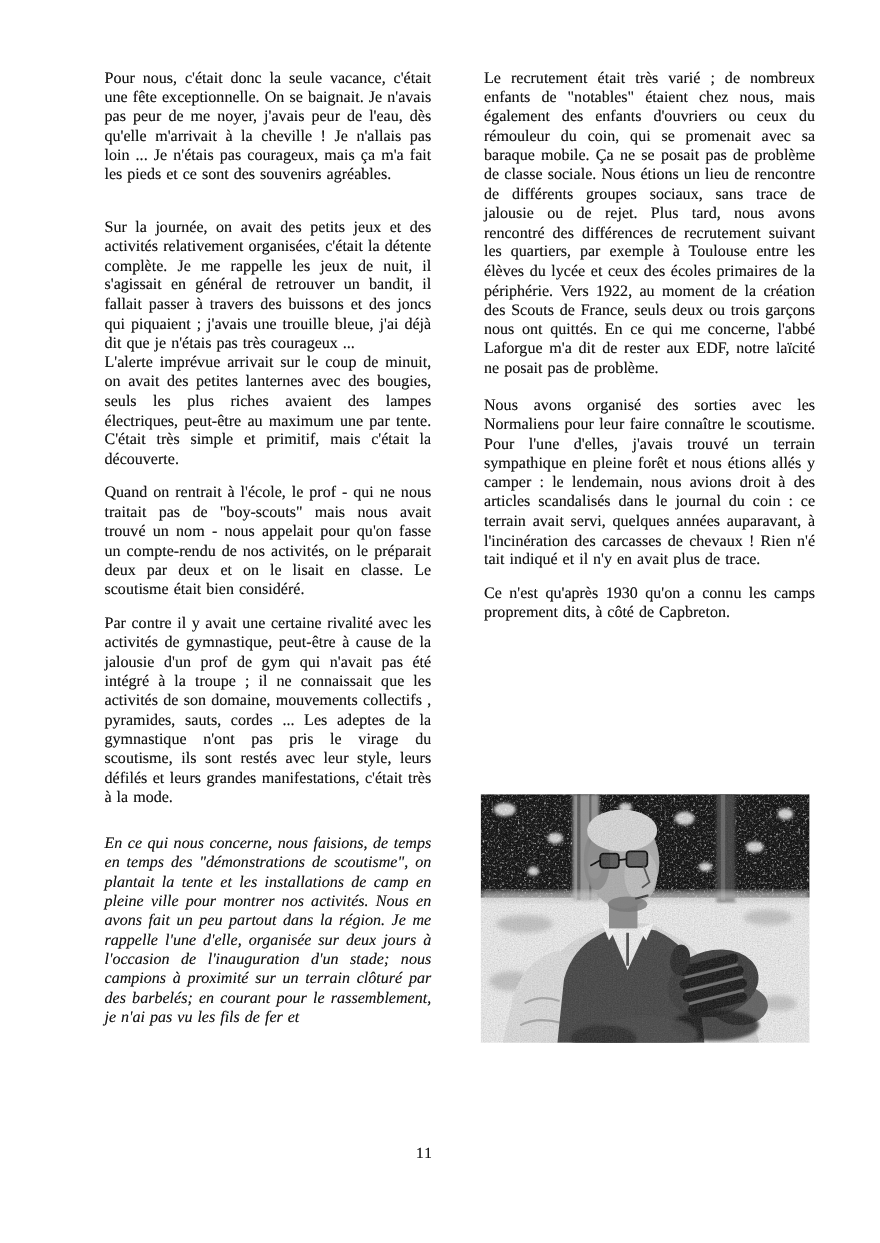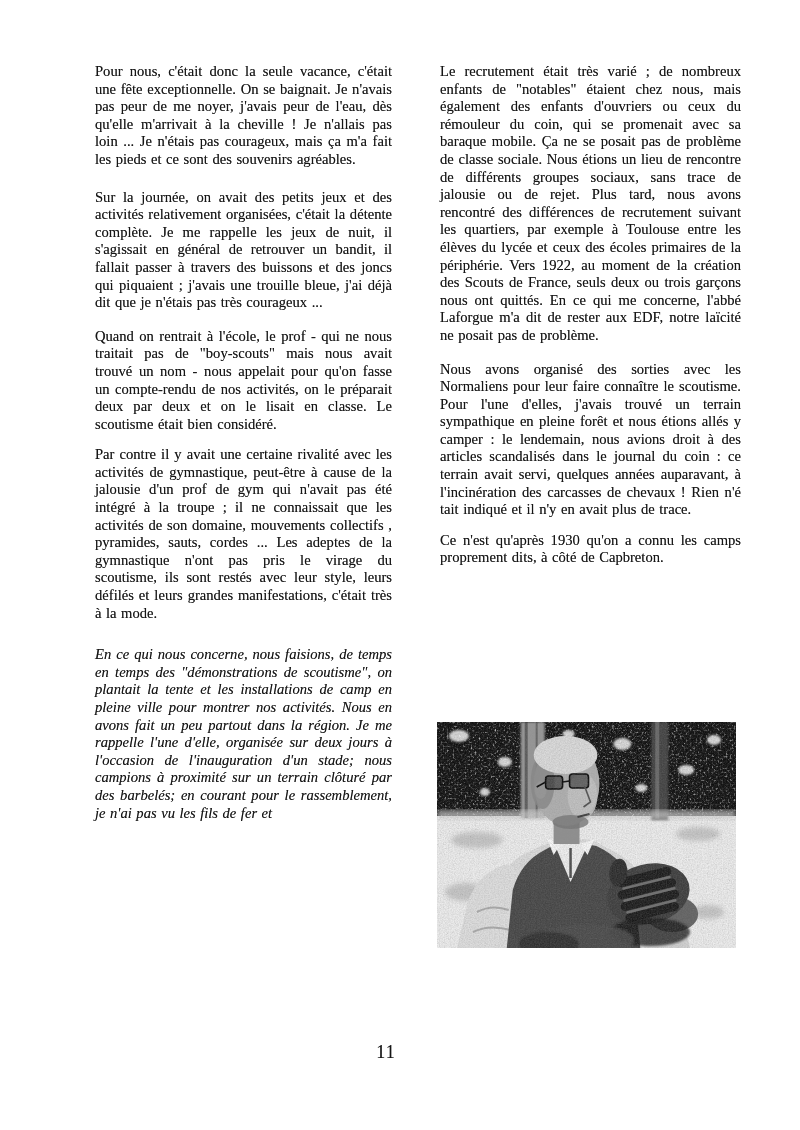--- a/index.html
+++ b/index.html
@@ -23,51 +23,52 @@
   .col-left  { left: 95px;  width: 297px; }
   .col-right { left: 440px; width: 301px; }
   .para {
     margin: 0 0 13px 0;
     font-size: 14.6px;
     line-height: 17.6px;
     text-align: justify;
     text-shadow: 0 0 0.6px rgba(20,20,20,0.55);
     word-spacing: 0.06em;
   }
-  .para.tight { margin-bottom: 16px; }
+  .para.tight { margin-bottom: 0; }
   .para.gap-large { margin-top: 24px; font-style: italic; }
   .photo {
     position: absolute;
     left: 437px;
     top: 722px;
     width: 299px;
     height: 226px;
     margin: 0;
     filter: grayscale(1) contrast(1.08) blur(0.3px);
   }
   .photo svg { display: block; width: 100%; height: 100%; }
   .page-number {
     position: absolute;
     left: 362px;
     top: 1042px;
     width: 48px;
     text-align: center;
-    font-size: 18px;
+    font-size: 14px;
     letter-spacing: 1px;
     text-shadow: 0 0 0.6px rgba(20,20,20,0.5);
   }
 </style>
 </head>
 <body>
 
 <div class="sheet">
 
   <div class="col col-left">
-    <p class="para tight" style="margin-bottom:20px">Pour nous, c'était donc la seule vacance, c'était une fête exceptionnelle. On se baignait. Je n'avais pas peur de me noyer, j'avais peur de l'eau, dès qu'elle m'arrivait à la cheville ! Je n'allais pas loin ... Je n'étais pas courageux, mais ça m'a fait les pieds et ce sont des souvenirs agréables.</p>
+    <p class="para tight" style="margin-bottom:30px">Pour nous, c'était donc la seule vacance, c'était une fête exceptionnelle. On se baignait. Je n'avais pas peur de me noyer, j'avais peur de l'eau, dès qu'elle m'arrivait à la cheville ! Je n'allais pas loin ... Je n'étais pas courageux, mais ça m'a fait les pieds et ce sont des souvenirs agréables.</p>
     <p class="para tight">Sur la journée, on avait des petits jeux et des activités relativement organisées, c'était la détente complète. Je me rappelle les jeux de nuit, il s'agissait en général de retrouver un bandit, il fallait passer à travers des buissons et des joncs qui piquaient ; j'avais une trouille bleue, j'ai déjà dit que je n'étais pas très courageux ...</p>
+    <p class="para">L'alerte imprévue arrivait sur le coup de minuit, on avait des petites lanternes avec des bougies, seuls les plus riches avaient des lampes électriques, peut-être au maximum une par tente. C'était très simple et primitif, mais c'était la découverte.</p>
     <p class="para">Quand on rentrait à l'école, le prof - qui ne nous traitait pas de "boy-scouts" mais nous avait trouvé un nom - nous appelait pour qu'on fasse un compte-rendu de nos activités, on le préparait deux par deux et on le lisait en classe. Le scoutisme était bien considéré.</p>
     <p class="para">Par contre il y avait une certaine rivalité avec les activités de gymnastique, peut-être à cause de la jalousie d'un prof de gym qui n'avait pas été intégré à la troupe ; il ne connaissait que les activités de son domaine, mouvements collectifs , pyramides, sauts, cordes ... Les adeptes de la gymnastique n'ont pas pris le virage du scoutisme, ils sont restés avec leur style, leurs défilés et leurs grandes manifestations, c'était très à la mode.</p>
     <p class="para gap-large">En ce qui nous concerne, nous faisions, de temps en temps des "démonstrations de scoutisme", on plantait la tente et les installations de camp en pleine ville pour montrer nos activités. Nous en avons fait un peu partout dans la région. Je me rappelle l'une d'elle, organisée sur deux jours à l'occasion de l'inauguration d'un stade; nous campions à proximité sur un terrain clôturé par des barbelés; en courant pour le rassemblement, je n'ai pas vu les fils de fer et</p>
   </div>
 
   <div class="col col-right">
     <p class="para" style="margin-bottom:16px">Le recrutement était très varié ; de nombreux enfants de "notables" étaient chez nous, mais également des enfants d'ouvriers ou ceux du rémouleur du coin, qui se promenait avec sa baraque mobile. Ça ne se posait pas de problème de classe sociale. Nous étions un lieu de rencontre de différents groupes sociaux, sans trace de jalousie ou de rejet. Plus tard, nous avons rencontré des différences de recrutement suivant les quartiers, par exemple à Toulouse entre les élèves du lycée et ceux des écoles primaires de la périphérie. Vers 1922, au moment de la création des Scouts de France, seuls deux ou trois garçons nous ont quittés. En ce qui me concerne, l'abbé Laforgue m'a dit de rester aux EDF, notre laïcité ne posait pas de problème.</p>
     <p class="para">Nous avons organisé des sorties avec les Normaliens pour leur faire connaître le scoutisme. Pour l'une d'elles, j'avais trouvé un terrain sympathique en pleine forêt et nous étions allés y camper : le lendemain, nous avions droit à des articles scandalisés dans le journal du coin : ce terrain avait servi, quelques années auparavant, à l'incinération des carcasses de chevaux ! Rien n'é tait indiqué et il n'y en avait plus de trace.</p>
     <p class="para">Ce n'est qu'après 1930 qu'on a connu les camps proprement dits, à côté de Capbreton.</p>
   </div>

